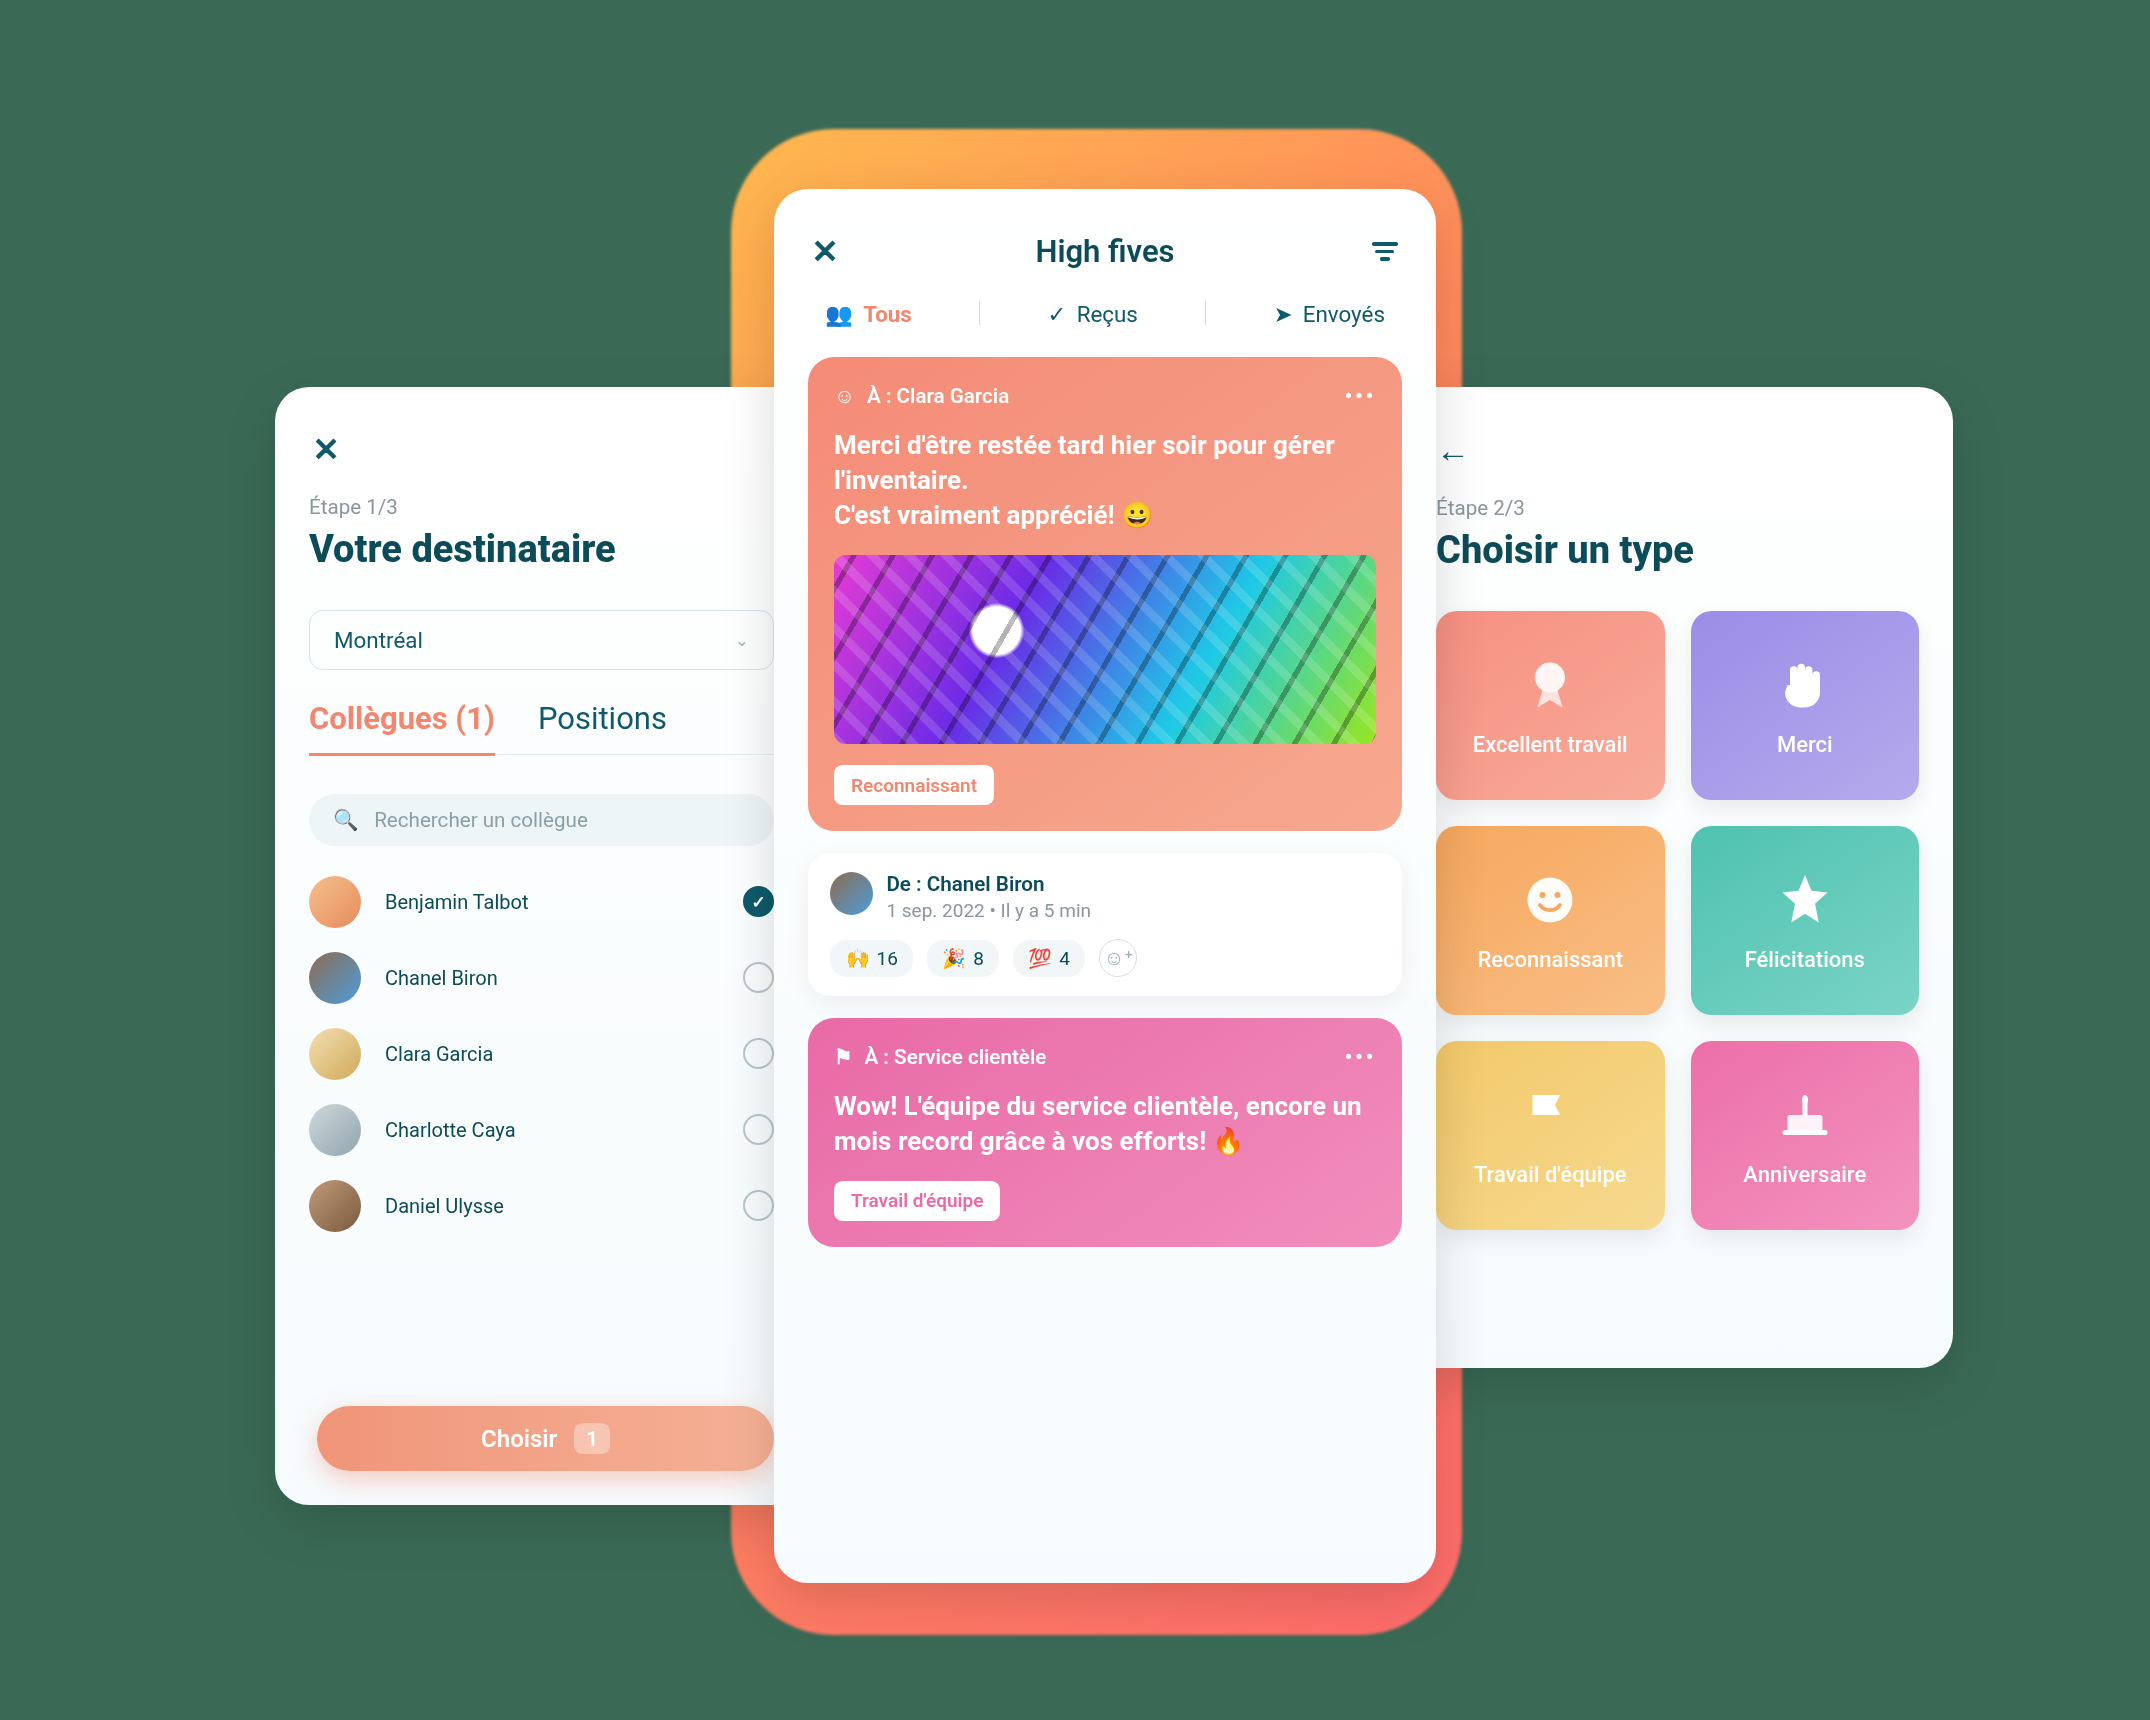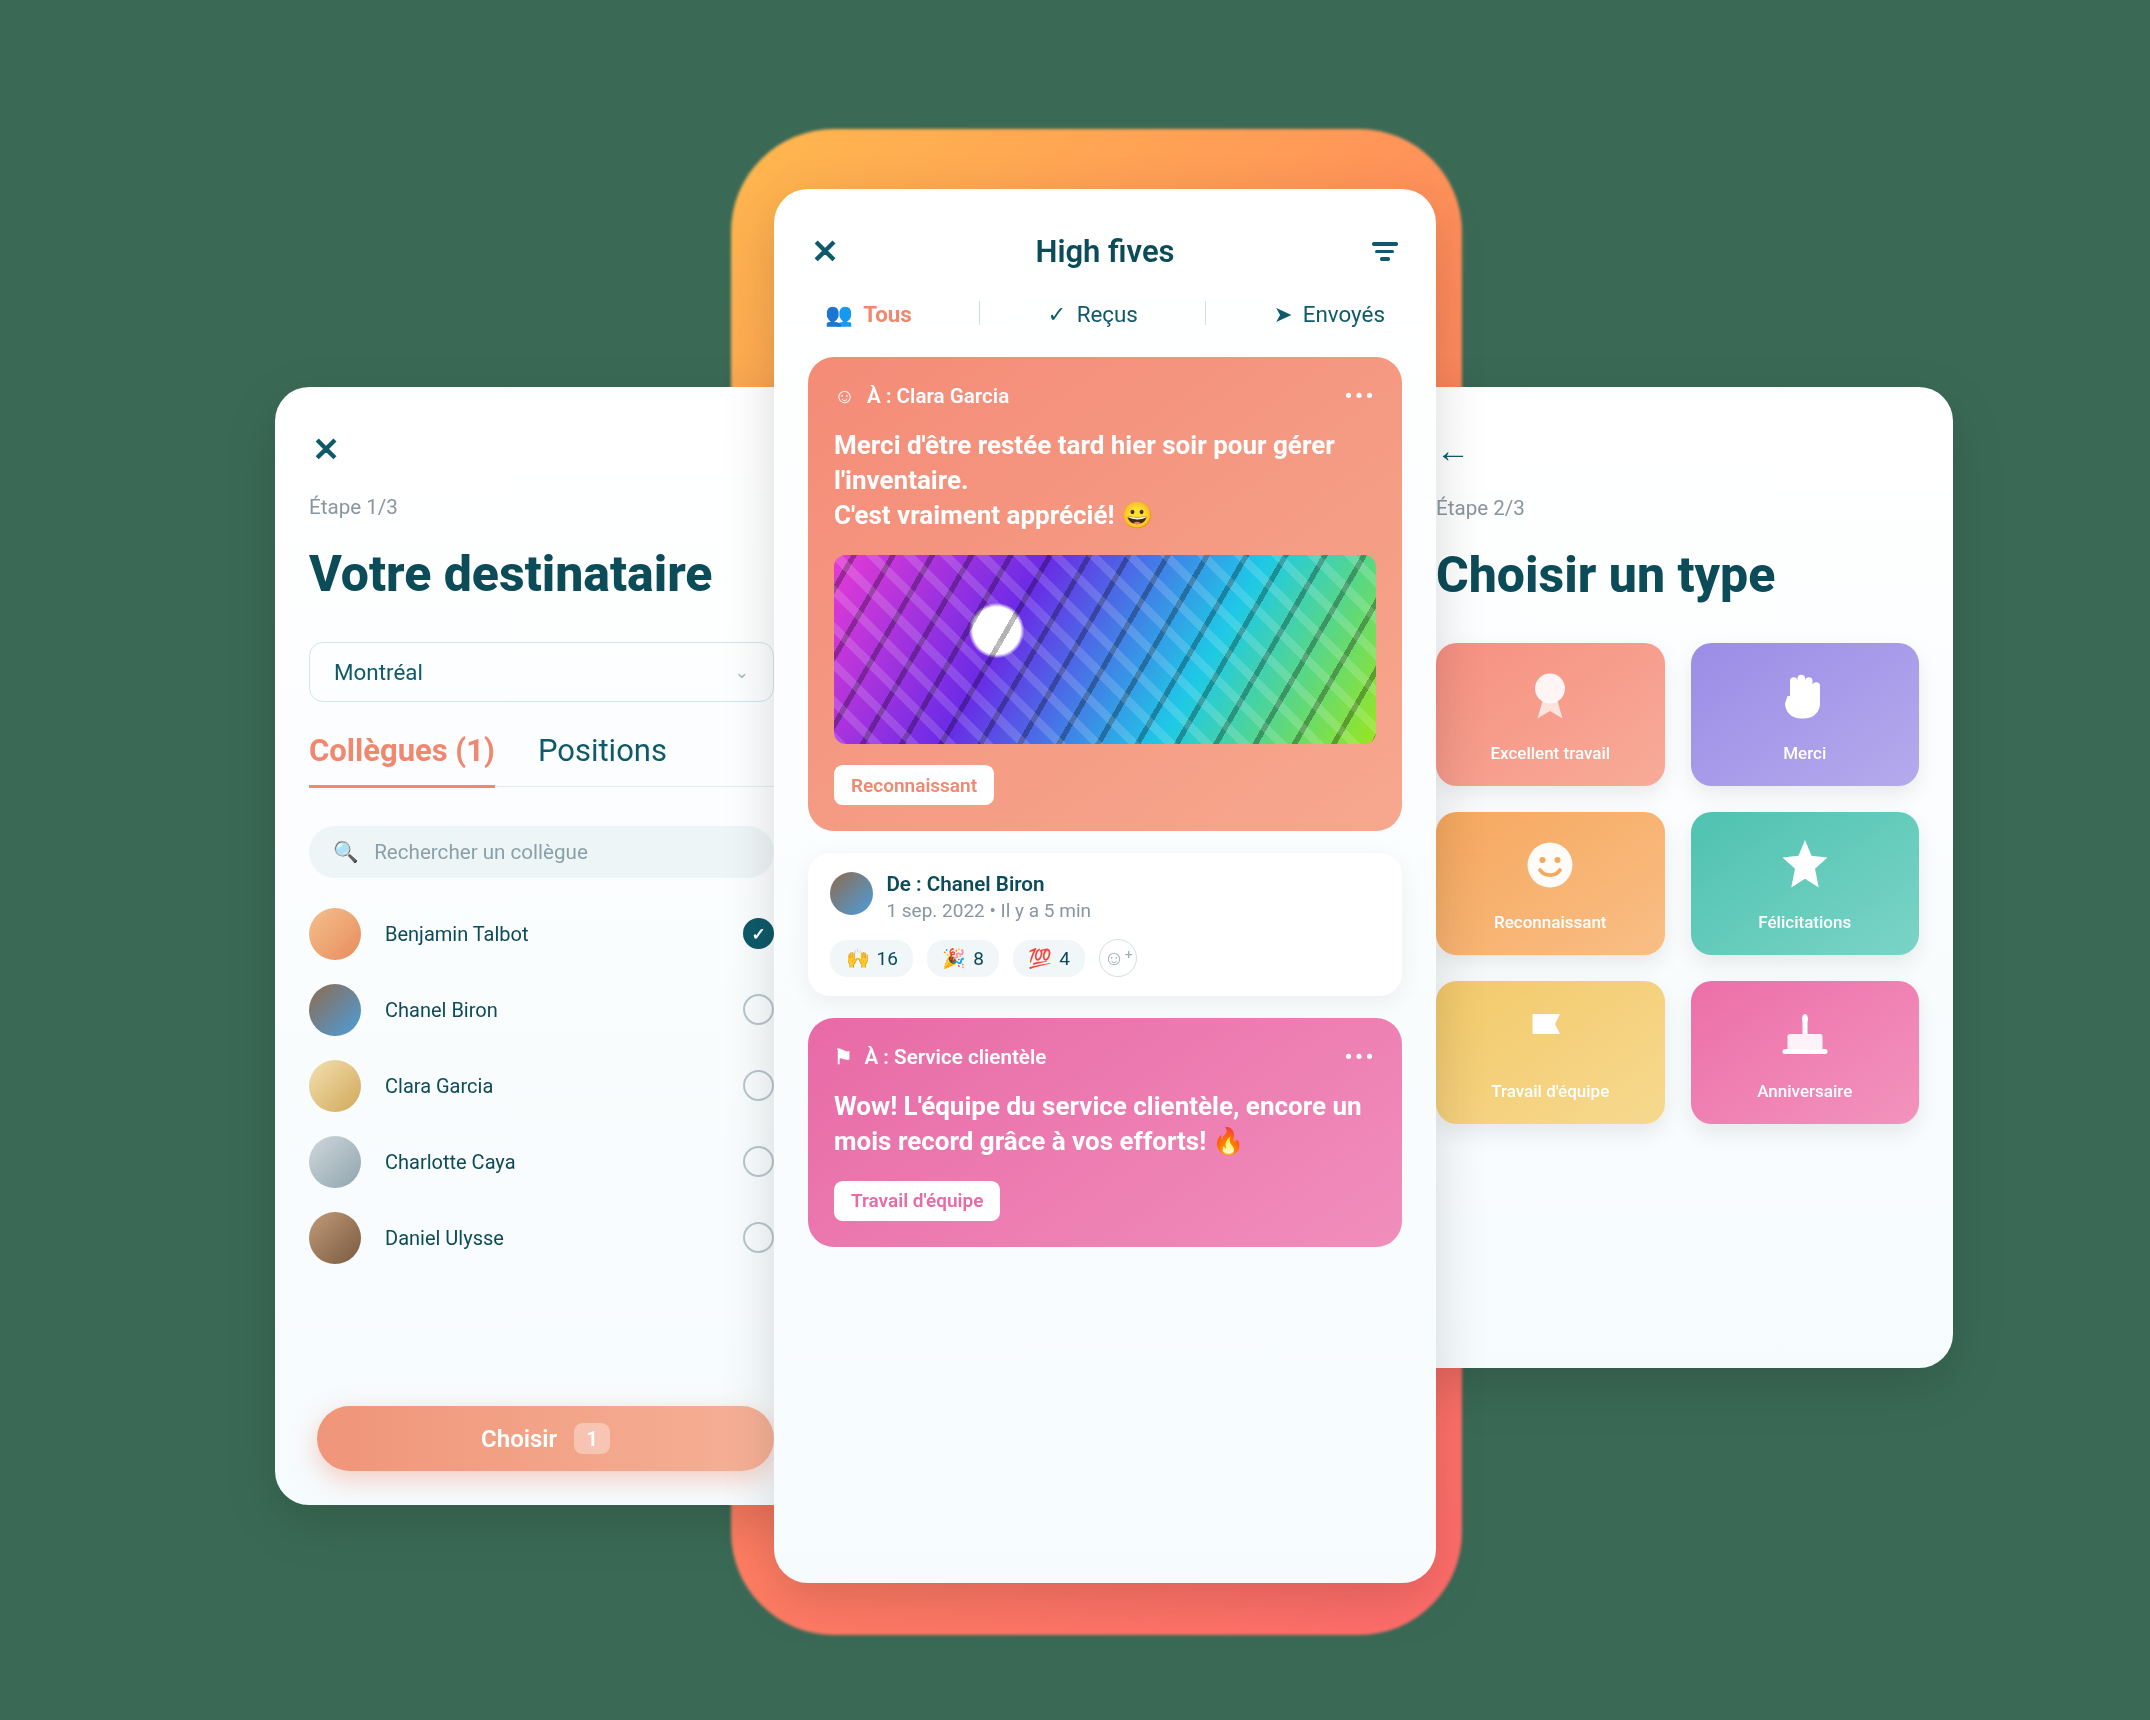--- a/index.html
+++ b/index.html
@@ -22,21 +22,21 @@
   }
   .panel{
     position:absolute;background:linear-gradient(180deg,#fff 0%, #f6fbfd 100%);
     border-radius:34px;box-shadow:var(--card-shadow);
     padding:43px 34px 34px;
   }
   
   .panel-left{left:146px;top:301px;width:533px;height:1118px;}
   .x-icon{font-size:33px;color:var(--teal);cursor:pointer;font-weight:700;}
   .step-label{color:var(--grey);font-size:20.6px;margin-top:26px;}
-  .page-title{color:var(--teal-dark);font-size:50px;font-weight:800;margin-top:26px;}
+  .page-title{color:var(--teal-dark);font-size:38px;font-weight:800;margin-top:8px;}
   .select{
     margin-top:39px;border:1.7px solid #cfe6ec;border-radius:13.8px;height:60px;
     display:flex;align-items:center;justify-content:space-between;padding:4px 24px;
     color:var(--teal);font-size:22.4px;cursor:pointer;
   }
   .chevron{color:#9fb8bf;font-size:17px;}
   .tabs{margin-top:30px;display:flex;gap:43px;font-size:31px;border-bottom:0.9px solid #e3edef;}
   .tab{padding-bottom:15.5px;color:var(--teal);cursor:pointer;}
   .tab.active{color:var(--coral);font-weight:700;border-bottom:3.4px solid var(--coral);margin-bottom:-1.7px;}
   .search{
@@ -103,21 +103,21 @@
   .from-meta{color:var(--grey);font-size:19px;margin-top:3.4px;}
   .reactions{margin-top:17px;display:flex;gap:13.8px;align-items:center;}
   .chip{background:#f1f6f8;border-radius:17px;padding:6.9px 15.5px;display:flex;align-items:center;gap:6.9px;font-size:19px;color:var(--teal-dark);cursor:pointer;}
   .chip.add{border:1.7px solid #d2e0e4;background:#fff;color:#9ab0b7;border-radius:50%;width:38px;height:38px;padding:0;justify-content:center;font-size:20.6px;}
   .card2{background:linear-gradient(145deg,#e86aa6,#f18ebc);}
   .tag2{background:#fff;color:#e86aa6;}
   
   .panel-right{left:1273px;top:301px;width:551px;height:981px;}
   .back-arrow{font-size:34px;color:var(--teal);cursor:pointer;}
   .grid{margin-top:39px;display:grid;grid-template-columns:1fr 1fr;gap:26px;}
-  .tile{height:143px;border-radius:20.6px;display:flex;flex-direction:column;align-items:center;justify-content:center;gap:17px;color:#fff;font-size:17px;font-weight:500;cursor:pointer;box-shadow:0 8.6px 21.5px rgba(0,0,0,.08);}
+  .tile{height:189px;border-radius:20.6px;display:flex;flex-direction:column;align-items:center;justify-content:center;gap:17px;color:#fff;font-size:22px;font-weight:500;cursor:pointer;box-shadow:0 8.6px 21.5px rgba(0,0,0,.08);}
   .tile svg{width:60px;height:60px;}
   .t1{background:linear-gradient(145deg,#f69082,#f8ab98);}
   .t2{background:linear-gradient(145deg,#9d8ce8,#b8ace f);background:linear-gradient(145deg,#9b8ce6,#b5aaed);}
   .t3{background:linear-gradient(145deg,#f6a85e,#f9be85);}
   .t4{background:linear-gradient(145deg,#4fc2b0,#7ad4c6);}
   .t5{background:linear-gradient(145deg,#f3c96a,#f6d98f);}
   .t6{background:linear-gradient(145deg,#ec6fa8,#f393be);}
 </style>
 </head>
 <body>

